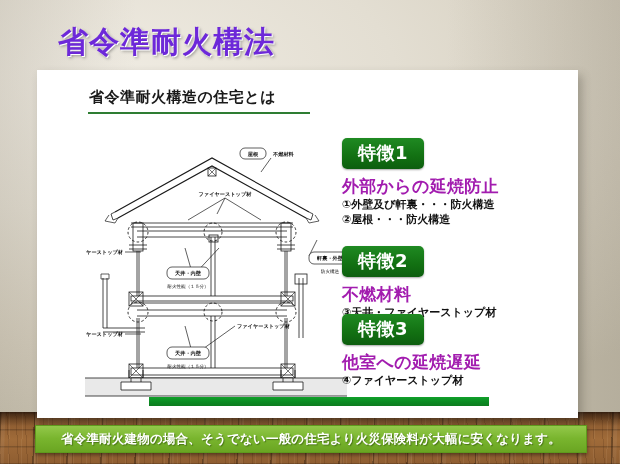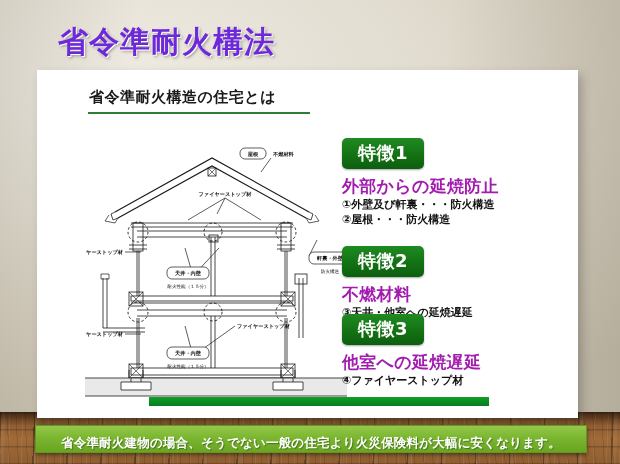--- a/index.html
+++ b/index.html
@@ -94,21 +94,21 @@
     letter-spacing:.3px;white-space:nowrap;
   }
   .f-item{font-size:11px;font-weight:bold;color:#111;line-height:1.35;white-space:nowrap;}
 
   
   .banner{
     position:absolute;left:35px;top:425px;width:550px;height:26px;
     background:linear-gradient(180deg,#93c84a 0%,#79b52e 48%,#6aa522 100%);
     border:1px solid #5e9a1d;
     box-shadow:0 2px 4px rgba(0,0,0,.45);
-    display:flex;align-items:flex-end;justify-content:center;
+    display:flex;align-items:center;justify-content:center;
   }
   .banner-text{
     color:#ffffff;font-size:12.5px;font-weight:bold;letter-spacing:.2px;
     text-shadow:1px 1px 1px rgba(40,70,10,.55);white-space:nowrap;
   }
 
   
   .diagram{position:absolute;left:48px;top:58px;width:262px;height:262px;}
   .diagram svg{display:block;}
   .dlabel{font-family:"DejaVu Sans","Liberation Sans",sans-serif;font-size:5.2px;fill:#111;font-weight:bold;}
@@ -266,21 +266,21 @@
     <div class="feature f1">
       <span class="badge">特徴1</span>
       <div class="f-head">外部からの延焼防止</div>
       <div class="f-item">①外壁及び軒裏・・・防火構造</div>
       <div class="f-item">②屋根・・・防火構造</div>
     </div>
 
     <div class="feature f2">
       <span class="badge">特徴2</span>
       <div class="f-head">不燃材料</div>
-      <div class="f-item">③天井・他室への延焼遅延</div>
+      <div class="f-item">③天井・ファイヤーストップ材</div>
     </div>
 
     <div class="feature f3">
       <span class="badge">特徴3</span>
       <div class="f-head">他室への延焼遅延</div>
       <div class="f-item">④ファイヤーストップ材</div>
     </div>
 
   </div>
 

